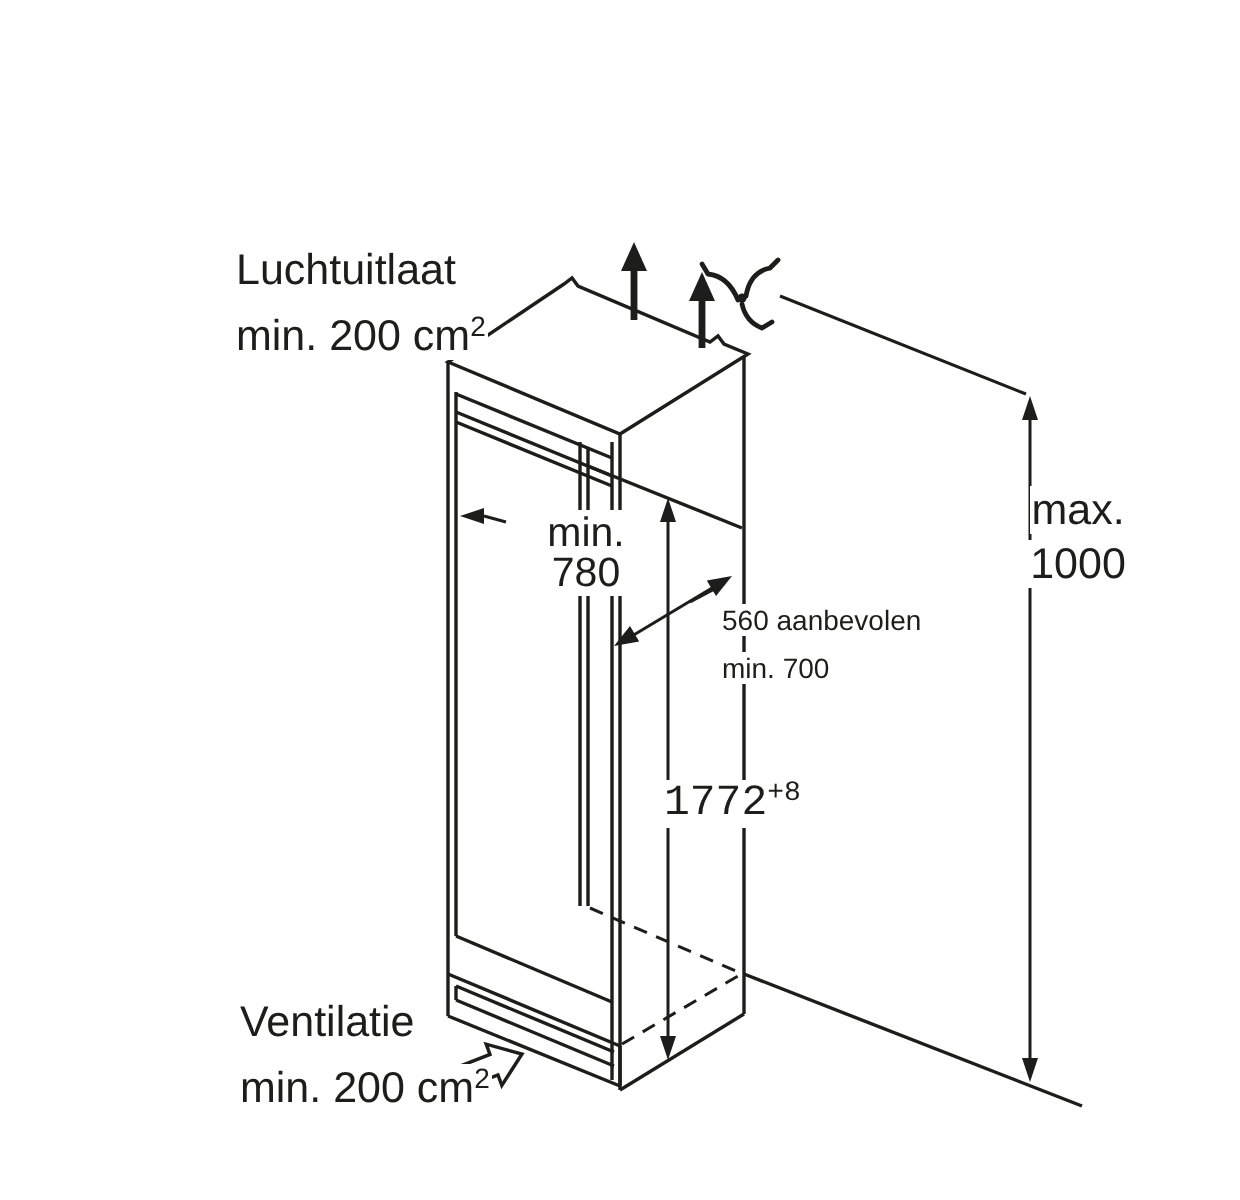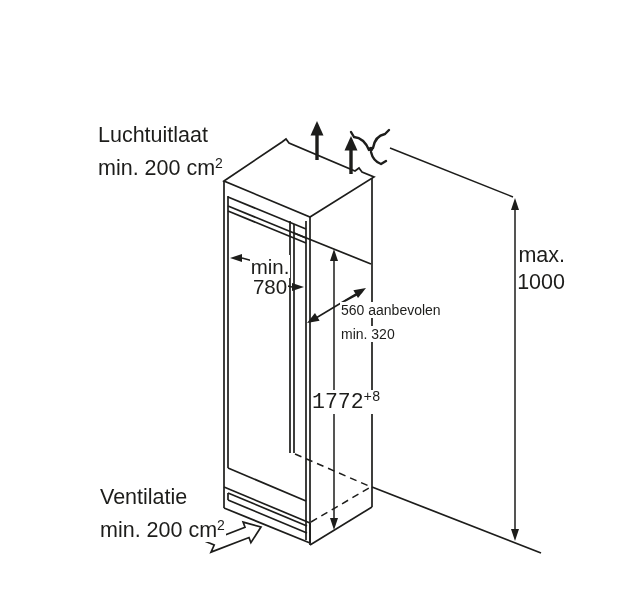--- a/index.html
+++ b/index.html
@@ -3,24 +3,24 @@
 <meta charset="utf-8">
 <style>
   html,body { margin:0; padding:0; background:#fff; }
   .stage {
     position:relative; width:620px; height:600px; background:#ffffff;
     font-family:"Liberation Sans","DejaVu Sans",sans-serif; color:#1d1d1b;
     overflow:hidden;
   }
   .stage svg { position:absolute; left:0; top:0; }
   .lbl { position:absolute; font-size:21.5px; line-height:28px; white-space:nowrap; }
-  .lbl .bg { background:#ffffff; padding:0 1px; }
-  .center { text-align:center; }
+  .lbl .bg { background:#ffffff; padding:0 1px;margin-left:20px; }
+  .center { text-align:center;padding-left:13px; }
   .sup { font-size:14px; vertical-align:7px; }
-  .dim-max { line-height:27px;text-align:right; }
+  .dim-max { line-height:27px; }
   .dim-width { font-size:20.5px; line-height:20px; }
   .dim-depth { font-size:14px; line-height:24px; }
   .dim-height { font-size:21.5px;font-family:Liberation Mono, monospace; }
 </style>
 </head>
 <body>
 
 <div class="stage">
 
   <svg width="620" height="600" viewBox="0 0 620 600">
@@ -126,26 +126,26 @@
     <div><span class="bg">1000</span></div>
   </div>
 
   <div class="lbl dim-width center" style="left:228px; top:257px; width:84px;">
     <div><span class="bg">min.</span></div>
     <div><span class="bg">780</span></div>
   </div>
 
   <div class="lbl dim-depth" style="left:340px; top:298px;">
     <div><span class="bg">560 aanbevolen</span></div>
-    <div><span class="bg">min. 320</span></div>
+    <div><span class="bg">min. 700</span></div>
   </div>
 
   <div class="lbl dim-height" style="left:311px; top:383px;">
     <span class="bg"><span>1772</span><span class="sup">+8</span></span>
   </div>
 
-  <div class="lbl" style="left:99px; top:483px;">
+  <div class="lbl" style="left:99px; top:497px;">
     <div><span class="bg">Ventilatie</span></div>
     <div><span class="bg"><span>min. 200 cm</span><span class="sup">2</span></span></div>
   </div>
 
 
 </div>
 
 </body></html>

